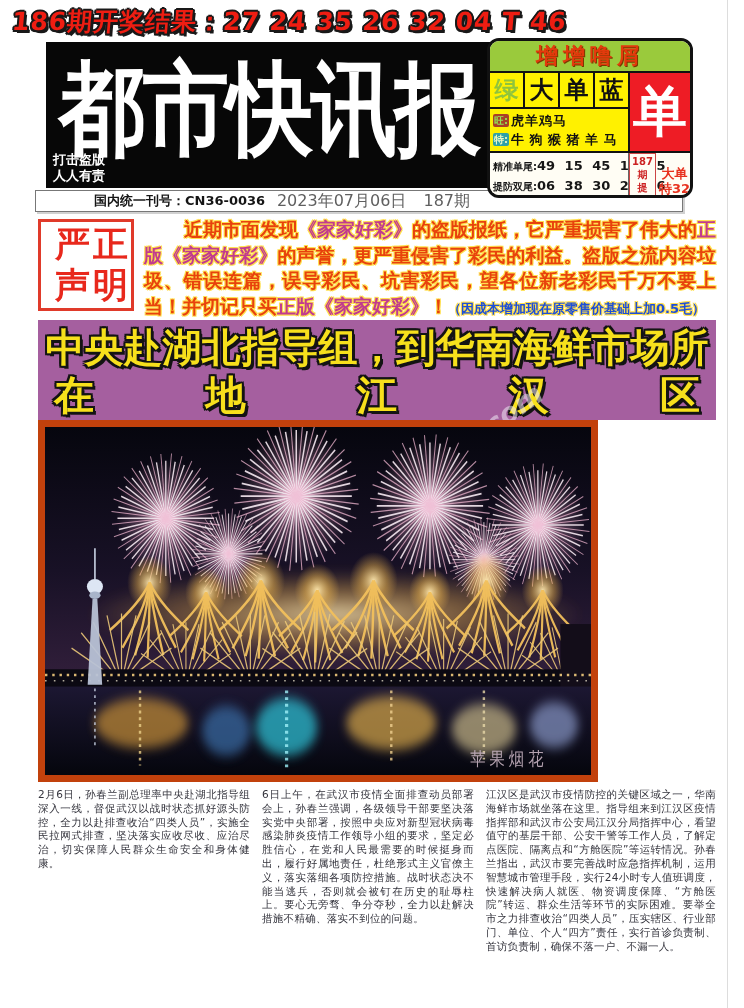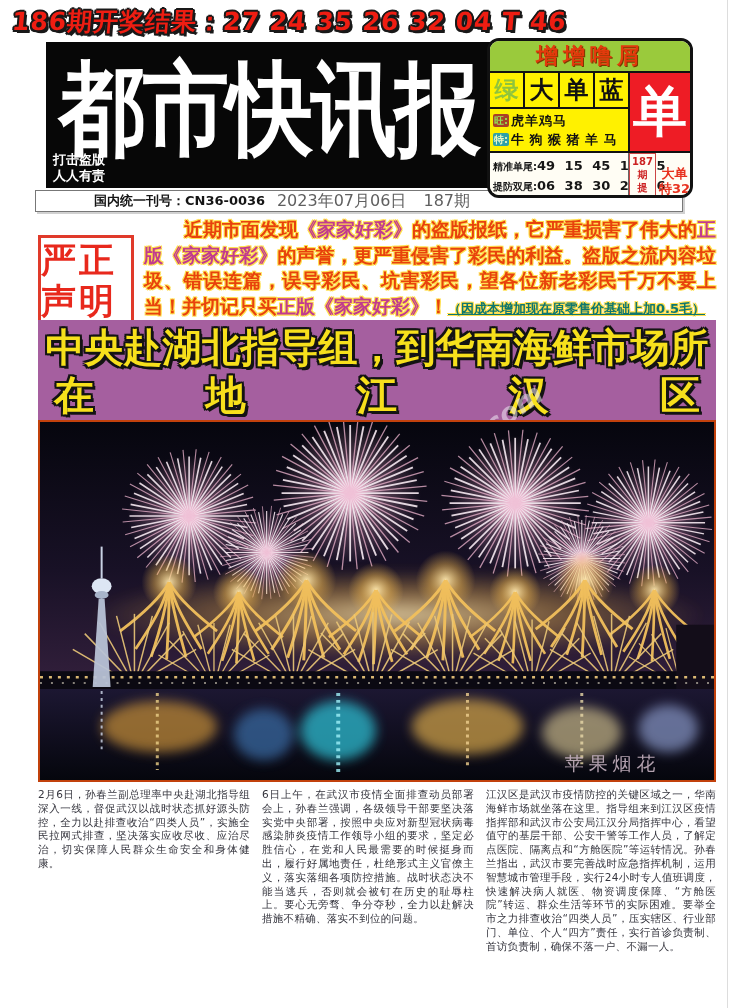--- a/index.html
+++ b/index.html
@@ -53,43 +53,43 @@
   .num-row{font-size:13px;font-weight:700;color:#161616;line-height:19px;white-space:nowrap;word-spacing:5px;}
   .num-row .lbl{font-size:10px;font-weight:700;word-spacing:0;}
   .tips-bottom-right{flex:1;display:flex;align-items:center;justify-content:center;gap:3px;border-left:1px solid #666;}
   .issue-box{border:1px solid #cc4444;color:#cc2222;font-size:10px;font-weight:700;text-align:center;
     line-height:13px;padding:1px 2px;background:#fffdf4;}
   .hints{display:flex;flex-direction:column;align-items:center;}
   .hint{color:#e8321e;font-size:13px;font-weight:700;line-height:15px;white-space:nowrap;}
 
   
   .declaration{position:absolute;left:38px;top:216px;width:678px;height:102px;display:flex;}
-  .decl-box{width:96px;height:92px;border:3px solid #e03a2a;margin-top:19px;display:flex;flex-direction:column;
-    align-items:flex-start;justify-content:center;box-sizing:border-box;flex:none;}
+  .decl-box{width:96px;height:92px;border:3px solid #e03a2a;margin-top:3px;display:flex;flex-direction:column;
+    align-items:flex-end;justify-content:center;box-sizing:border-box;flex:none;}
   .decl-box .t{font-size:35px;font-weight:900;color:#e8281c;line-height:41px;letter-spacing:3px;}
   .decl-text{flex:1;padding:1px 0 0 10px;font-size:19px;font-weight:900;line-height:25.5px;
     text-align:justify;text-indent:2.1em;}
   .seg{text-shadow:-1px -1px 0 #ffdf4d,1px -1px 0 #ffdf4d,-1px 1px 0 #ffdf4d,1px 1px 0 #ffdf4d;}
   .seg.red{color:#e8420c;}
   .seg.magenta{color:#c13b8e;}
-  .decl-note{font-size:13px;color:#0f766e;
-    text-shadow:-1px -1px 0 #ffdf4d,1px -1px 0 #ffdf4d,-1px 1px 0 #ffdf4d,1px 1px 0 #ffdf4d;text-decoration:underline;}
+  .decl-note{font-size:13px;color:#1d4ed8;
+    text-shadow:-1px -1px 0 #ffdf4d,1px -1px 0 #ffdf4d,-1px 1px 0 #ffdf4d,1px 1px 0 #ffdf4d;}
 
   
   .headline{position:absolute;left:38px;top:320px;width:678px;height:100px;background:#a55f9f;overflow:hidden;}
   .hl-outline{color:#f7e01c;font-weight:900;
     text-shadow:-2px 0 0 #141414,2px 0 0 #141414,0 -2px 0 #141414,0 2px 0 #141414,
       -2px -2px 0 #141414,2px 2px 0 #141414,-2px 2px 0 #141414,2px -2px 0 #141414,3px 3px 0 #141414;}
   .hl1{margin-top:4px;text-align:center;font-size:39px;line-height:48px;white-space:nowrap;}
   .hl2{display:flex;justify-content:space-between;padding:0 16px;font-size:40px;line-height:46px;}
   .watermark{position:absolute;right:170px;bottom:-6px;color:rgba(238,232,242,.55);font-size:28px;
     font-style:italic;transform:rotate(-36deg);font-weight:700;}
 
   
-  .photo{position:absolute;left:38px;top:420px;width:678px;height:362px;border:2px solid #c2410c;box-sizing:border-box;background:#0369a1;}
+  .photo{position:absolute;left:38px;top:420px;width:560px;height:362px;border:7px solid #c2410c;box-sizing:border-box;background:#0369a1;}
   .photo svg{display:block;width:100%;height:100%;}
 
   
   .articles{position:absolute;left:38px;top:788px;width:678px;display:flex;gap:12px;}
   .col{font-size:10.5px;line-height:13.8px;color:#33333c;text-align:justify;letter-spacing:0.3px;}
   .col1{width:212px;flex:none;}
   .col2{width:212px;flex:none;}
   .col3{flex:1;}
 </style>
 </head>

